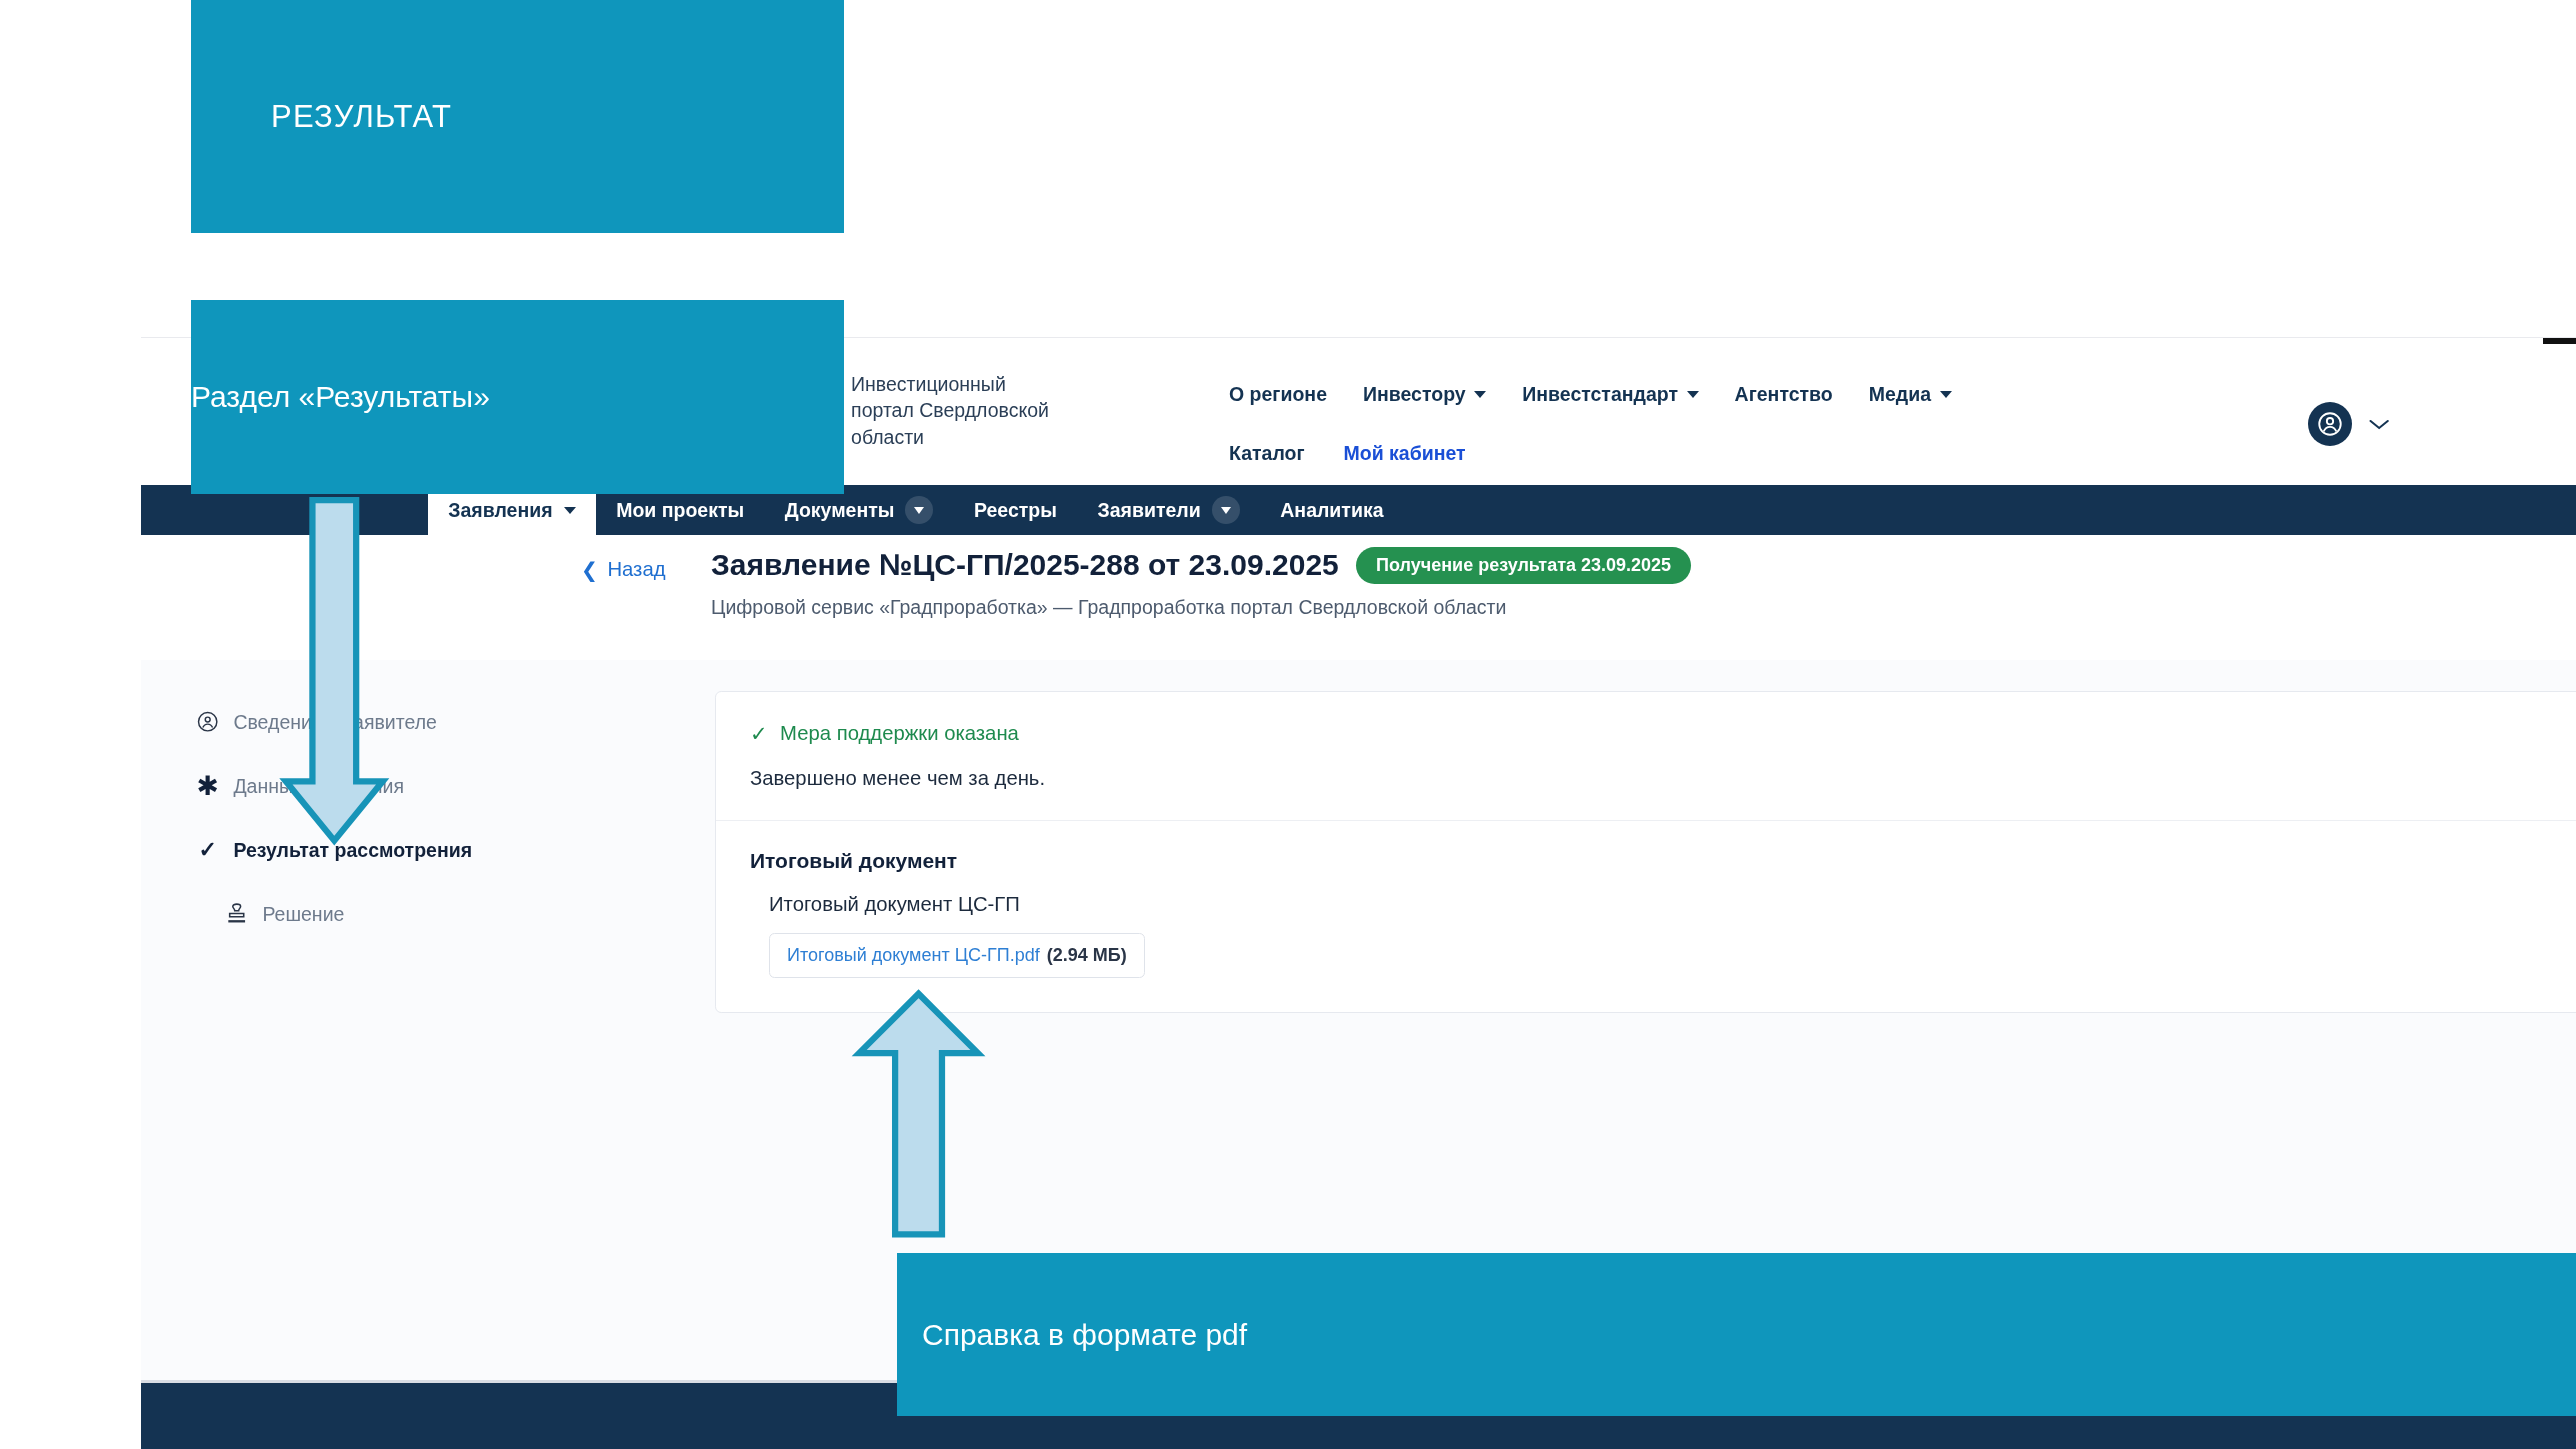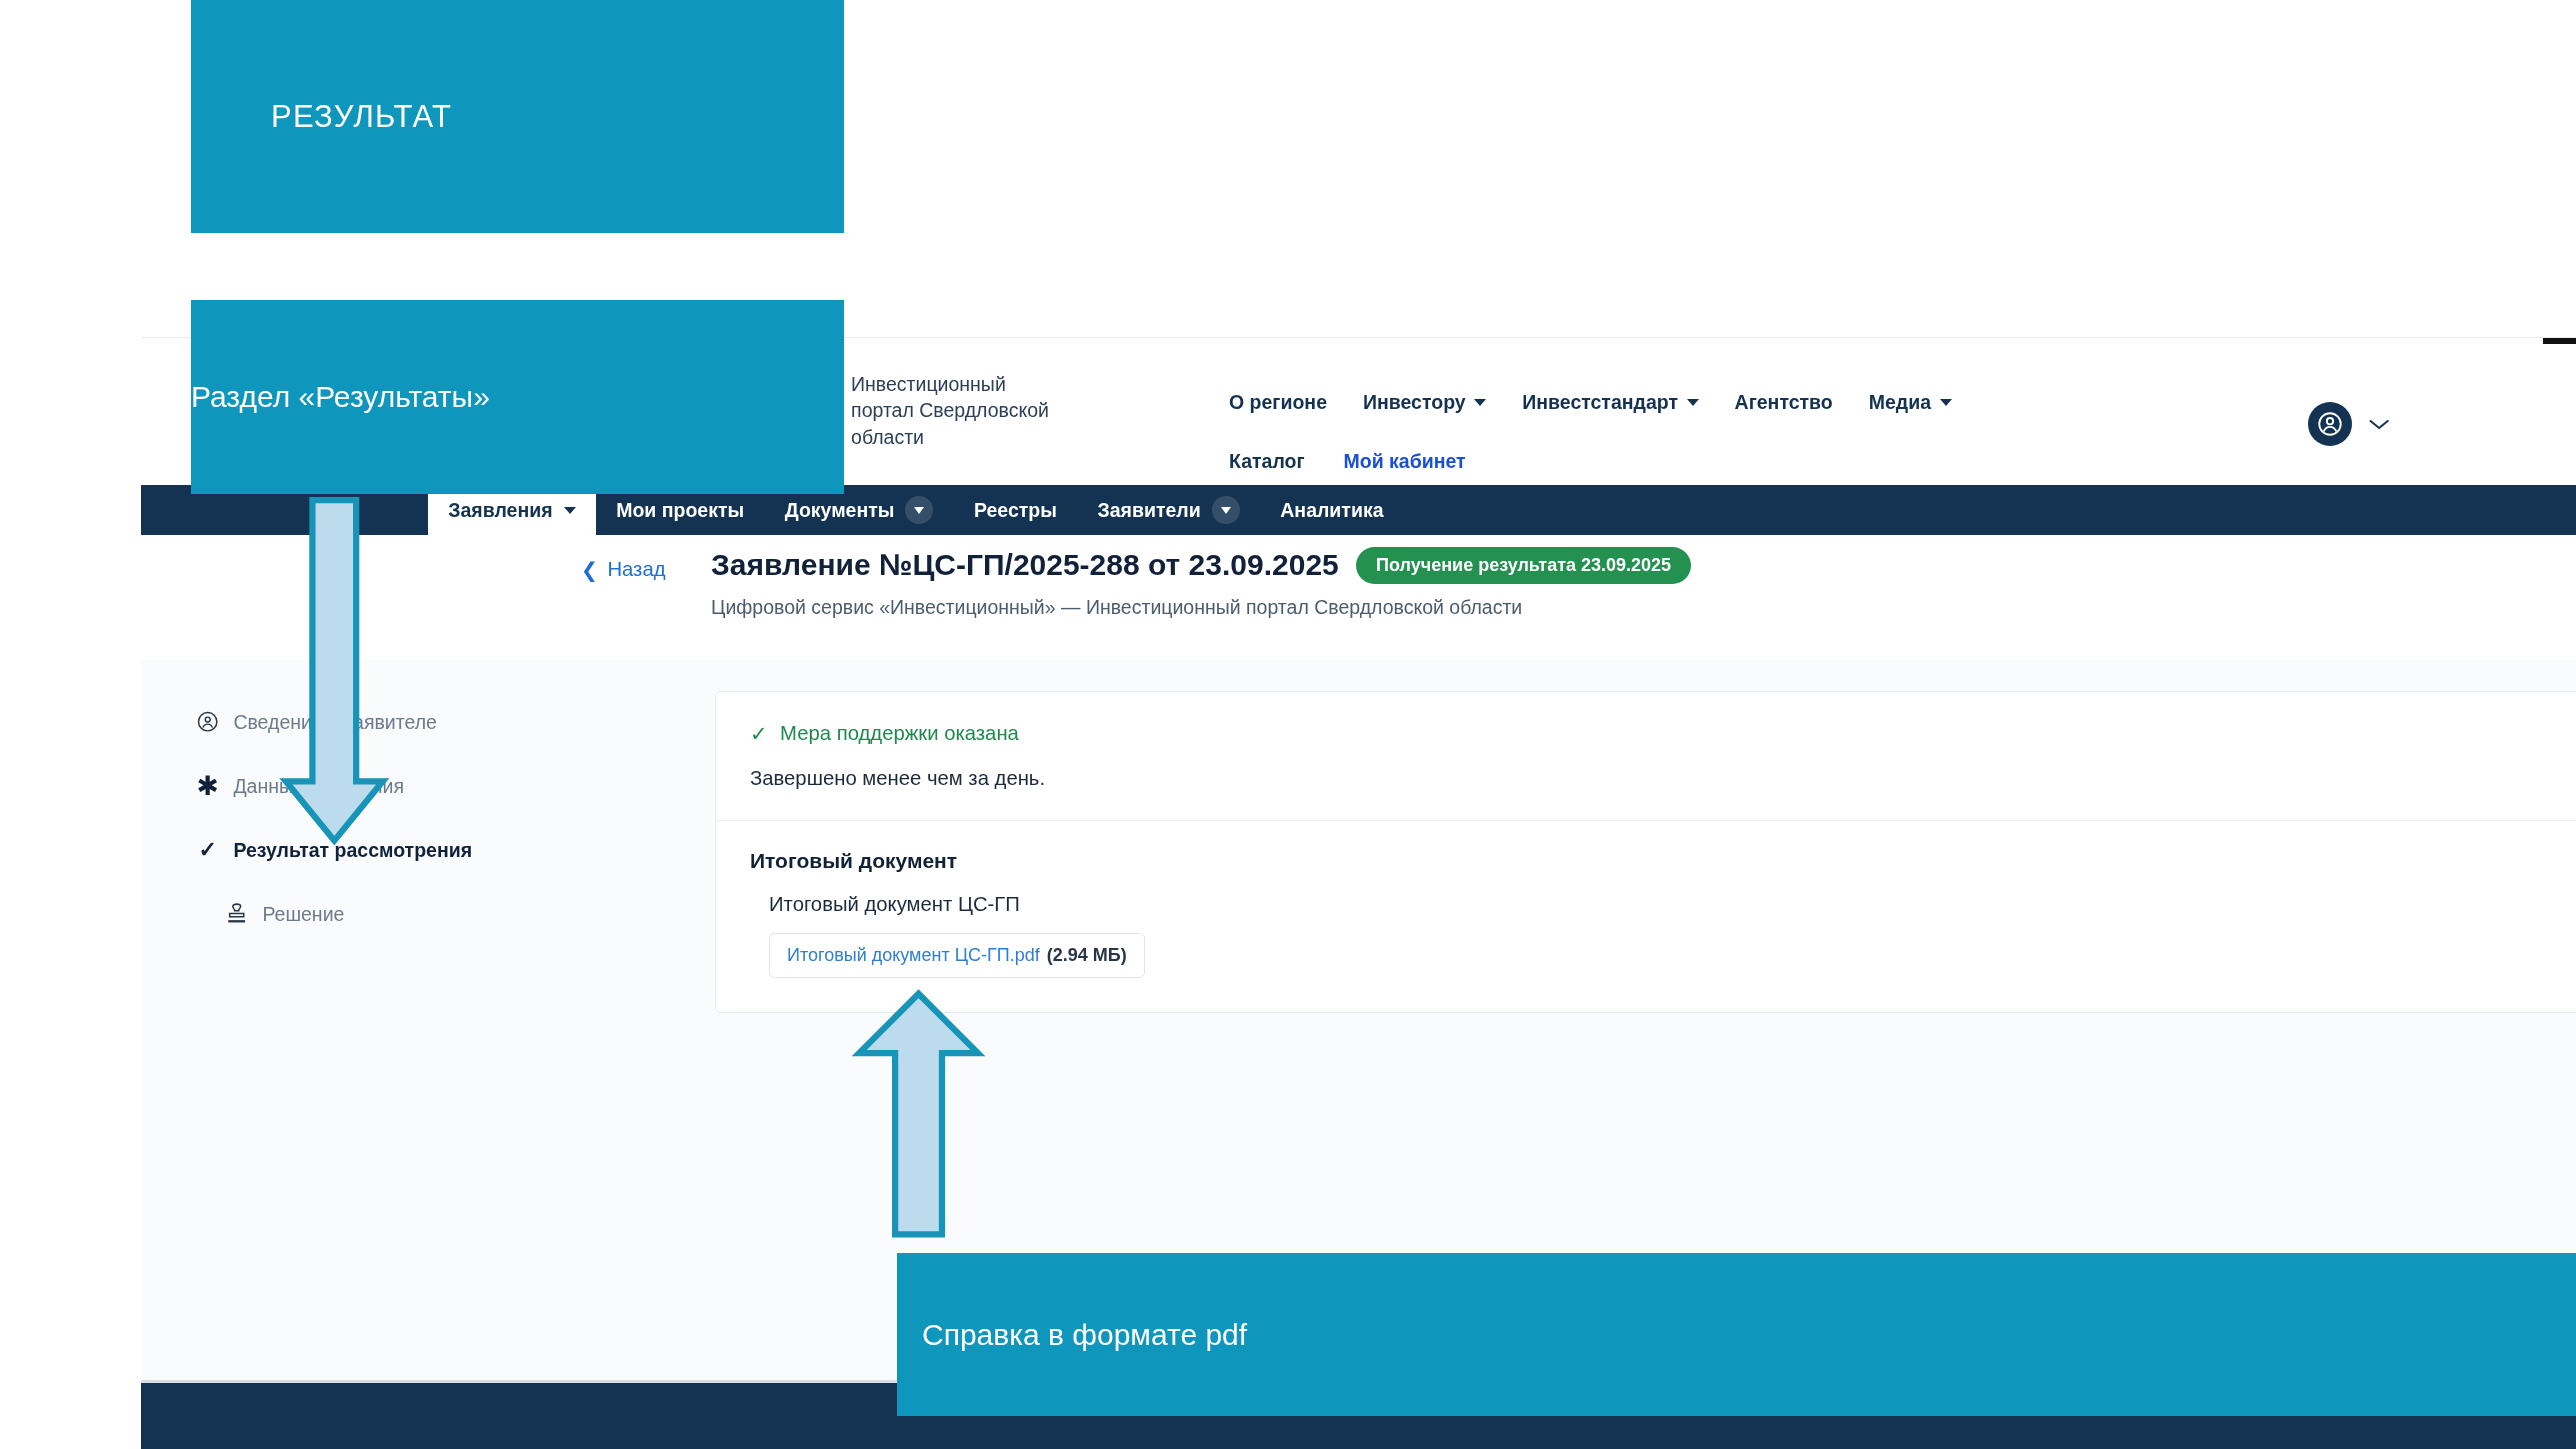--- a/index.html
+++ b/index.html
@@ -63,21 +63,21 @@
   .brand-text {
     font-size: 19.5px;
     line-height: 1.35;
     color: #2b3f57;
     max-width: 219px;
   }
 
   .top-nav {
     position: absolute;
     left: 1088px;
-    top: 42px;
+    top: 34px;
     width: 976px;
   }
   .top-nav-row {
     display: flex;
     align-items: center;
     gap: 36px;
     height: 44px;
   }
   .top-nav-row.second { margin-top: 15.6px; gap: 39px; }
   .top-nav-item {
@@ -500,21 +500,21 @@
 
       <div class="title-zone">
         <div class="back-link">
           <span class="back-chevron">❮</span>
           <span>Назад</span>
         </div>
         <div class="title-row">
           <div class="page-title">Заявление №ЦС-ГП/2025-288 от 23.09.2025</div>
           <div class="status-badge">Получение результата 23.09.2025</div>
         </div>
-        <div class="page-subtitle">Цифровой сервис «Инвестиционный» — Инвестиционный портал Свердловской области</div>
+        <div class="page-subtitle">Цифровой сервис «Градпроработка» — Градпроработка портал Свердловской области</div>
       </div>
 
       <div class="steps">
 
         <div class="step">
           <span class="step-icon">
             <svg viewBox="0 0 24 24" fill="none" stroke="#2a3547" stroke-width="1.5">
               <circle cx="12" cy="12" r="9.4"></circle>
               <circle cx="12" cy="9.8" r="2.5"></circle>
               <path d="M7 18c1-2.3 2.8-3.5 5-3.5s4 1.2 5 3.5"></path>

